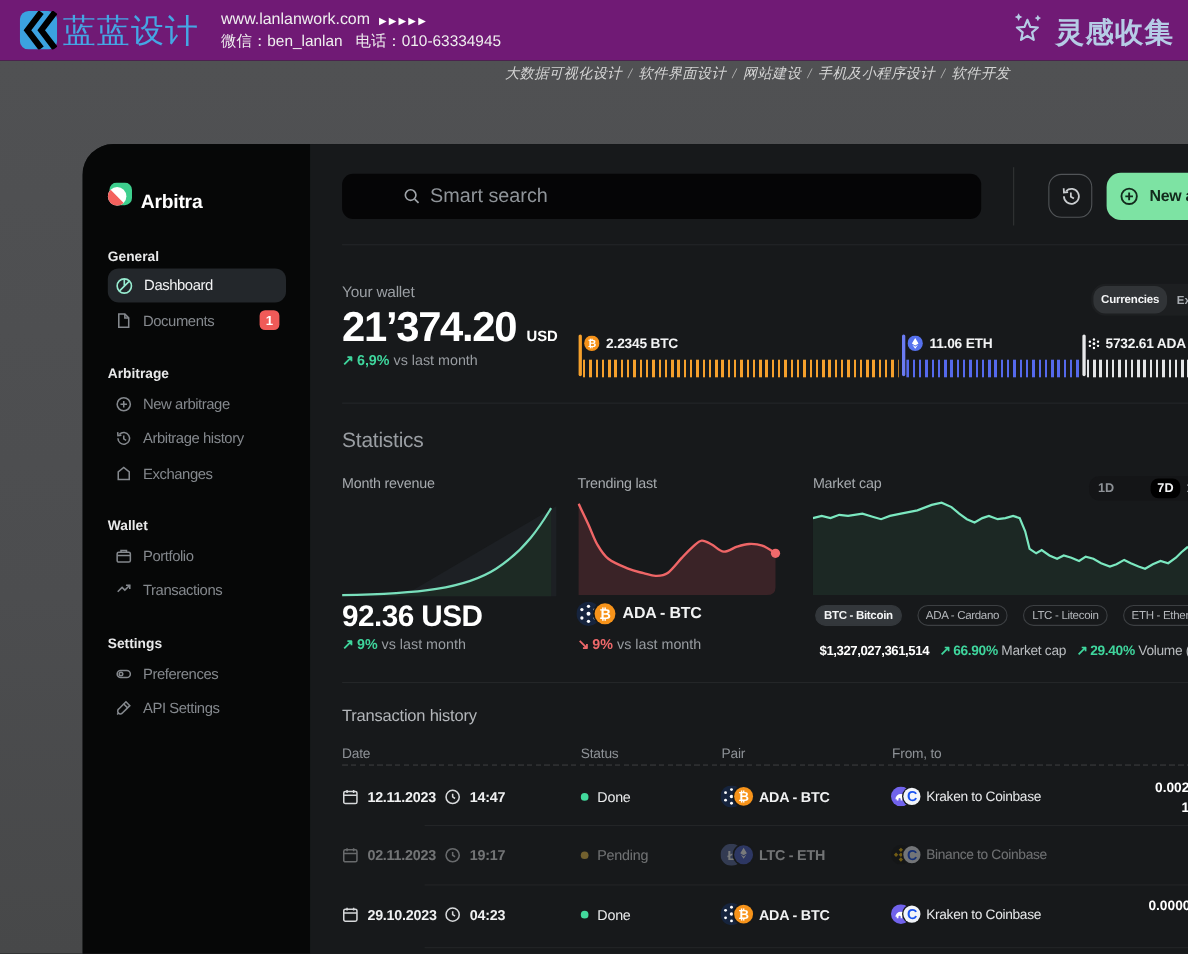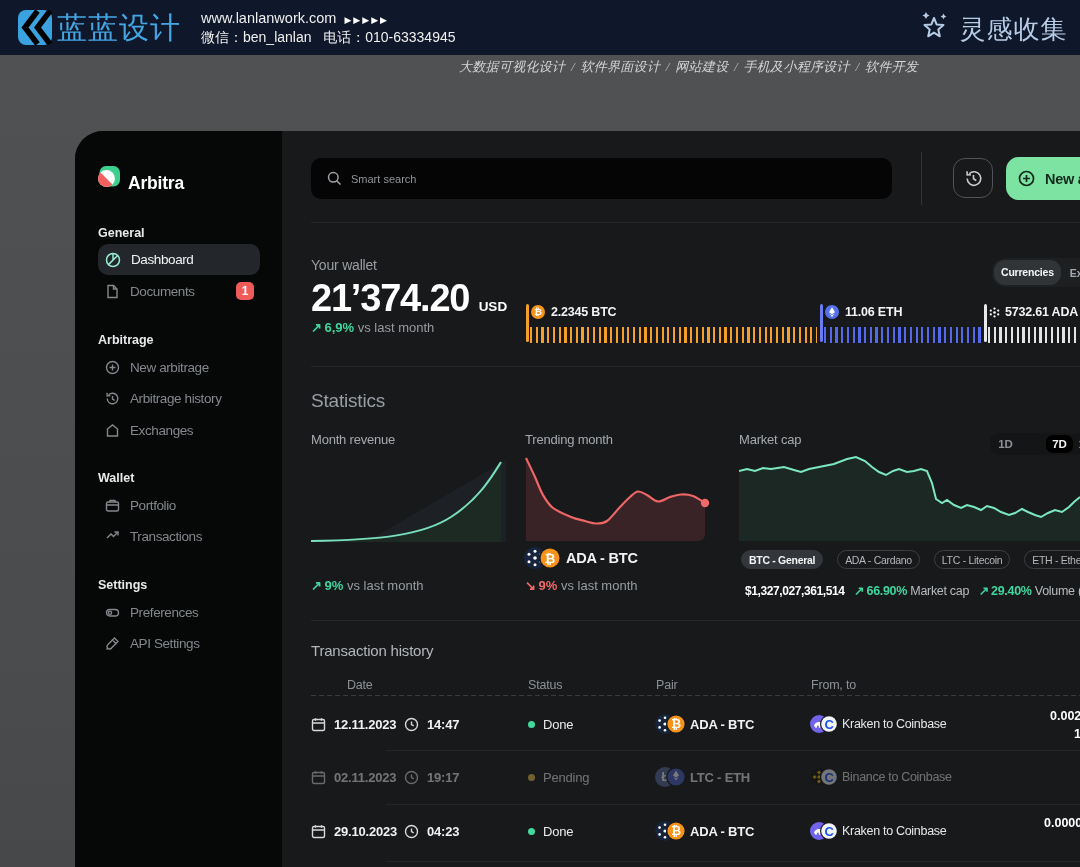--- a/index.html
+++ b/index.html
@@ -1,28 +1,28 @@
 <!DOCTYPE html>
 <html><head>
 <meta charset="utf-8">
 <style>
 * { margin:0; padding:0; box-sizing:border-box; }
 html,body { width:1080px; height:867px; overflow:hidden; }
 body { font-family:"Liberation Sans", sans-serif; background:#000; }
 
 
-.hdr { position:absolute; left:0; top:0; width:1080px; height:55px; background:#0f172a; z-index:50; }
+.hdr { position:absolute; left:0; top:0; width:1080px; height:55px; background:#701a75; z-index:50; }
 .hlogo { position:absolute; left:18px; top:10px; }
 .hname { position:absolute; left:57px; top:8px; font-size:30px; color:#45a6e4; letter-spacing:1px; }
 .hurl { position:absolute; left:201px; top:10px; font-size:14.5px; color:#efefef; }
 .harr { font-size:9px; letter-spacing:2px; color:#fff; }
 .hwx { position:absolute; left:201px; top:29px; font-size:14px; color:#efefef; }
 .hmid { position:absolute; left:459px; top:22px; font-size:13px; color:#d4d4d4; font-family:"Liberation Serif", serif; font-style:italic; letter-spacing:0.3px;margin-top:36px; }
 .hmid .sl { color:#bbb; padding:0 2px; }
-.hcol { position:absolute; left:916px; top:10px; color:#b6cce6; font-family:"Liberation Serif", serif; font-size:26px; font-weight:normal; letter-spacing:1px; white-space:nowrap; }
+.hcol { position:absolute; left:916px; top:10px; color:#b6cce6; font-family:"Liberation Serif", serif; font-size:26px; font-weight:bold; letter-spacing:1px; white-space:nowrap; }
 
 
 .stage { position:absolute; left:0; top:55px; width:1080px; height:812px;
   background:linear-gradient(180deg, #505153 0%, #4c4d4f 60%, #474849 100%); }
 
 
 .card { position:absolute; left:75px; top:76px; width:1005px; height:736px;
   border-radius:28px 0 0 0; overflow:hidden; background:#17191b; }
 .side { position:absolute; left:0; top:0; width:207px; height:736px; background:#060707; }
 .main { position:absolute; left:207px; top:0; width:798px; height:736px; background:#17191b; }
@@ -32,21 +32,21 @@
 .sname { position:absolute; left:53px; top:42px; font-size:17.5px; font-weight:bold; color:#fff; letter-spacing:-0.2px; }
 .slabel { position:absolute; left:23px; font-size:12.5px; font-weight:bold; color:#e8e9ea; }
 .sitem { position:absolute; left:23px; height:30px; display:flex; align-items:center; color:#84888d; font-size:13.5px; letter-spacing:-0.4px; }
 .sitem svg { margin:0 10px 0 7px; flex:0 0 auto; }
 .sactive { left:23px; width:162px; background:#23272b; border-radius:10px; color:#f2f3f4; }
 .badge { position:absolute; left:161px; width:18px; height:18px; background:#f05a58; border-radius:5px;
   color:#fff; font-size:12px; font-weight:bold; text-align:center; line-height:18px; }
 
 
 .search { position:absolute; left:29px; top:27px; width:581px; height:41px; background:#050506; border-radius:10px;
-  display:flex; align-items:center; color:#8f9499; font-size:11px; }
+  display:flex; align-items:center; color:#8f9499; font-size:18px;padding-left:40px; }
 .vdiv { position:absolute; left:639px; top:21px; width:1px; height:53px; background:#313335; }
 .histbtn { position:absolute; left:671px; top:27px; width:40px; height:40px; border:1.5px solid #515457; border-radius:12px;
   display:flex; align-items:center; justify-content:center; background:#17191b; }
 .newbtn { position:absolute; left:724px; top:26px; width:160px; height:43px; background:#7de3a3; border-radius:13px;
   display:flex; align-items:center; color:#132a1c; font-size:14.5px; font-weight:bold; white-space:nowrap; letter-spacing:-0.3px; }
 .hr { position:absolute; left:29px; width:769px; height:1px; background:#242628; }
 
 
 .sect { position:absolute; left:29px; color:#9a9ea3; font-size:14px; letter-spacing:-0.2px; }
 .bignum { position:absolute; left:29px; top:146px; color:#fff; font-size:38px; font-weight:bold; letter-spacing:-1.2px; }
@@ -249,21 +249,21 @@
                 <circle cx="5.5" cy="5.5" r="1.3"></circle>
               </g>
             </svg>5732.61 ADA</div>
         <div class="ticks" style="left:4px; width:224px; background:repeating-linear-gradient(90deg,#e3e4e6 0 2.2px,transparent 2.2px 5.72px);"></div>
       </div>
 
       <div class="hr" style="top:235px;"></div>
 
       <div class="sect" style="top:259px; font-size:19px;">Statistics</div>
       <div class="stitle" style="top:301px;">Month revenue</div>
-      <div class="stitle" style="left:243px; top:301px;">Trending month</div>
+      <div class="stitle" style="left:243px; top:301px;">Trending last</div>
       <div class="stitle" style="left:457px; top:301px;">Market cap</div>
       <div class="segbtns">
           <div class="segb">1D</div>
           <div class="segb on">7D</div>
           <div class="segb">1M</div>
         </div>
 
       <svg style="position:absolute; left:29px; top:324px;" width="195" height="93" viewBox="0 0 195 93">
         <polygon points="55,87 195,5 195,87" fill="#1d2024"></polygon>
         <path d="M0,86 C 70,85 112,80 140,62 C 168,44 182,20 190,7 L190,87 L0,87 Z" fill="#1d2a24"></path>
@@ -272,20 +272,21 @@
       <svg style="position:absolute; left:243px; top:324px;" width="188" height="93" viewBox="0 0 188 93">
         <path d="M1,3 C 2.5,6.2 7.2,15.8 10,22 C 12.8,28.2 15.0,34.8 18,40 C 21.0,45.2 23.3,49.3 28,53 C 32.7,56.7 40.7,59.8 46,62 C 51.3,64.2 55.8,64.9 60,66 C 64.2,67.1 67.3,68.5 71,68.5 C 74.7,68.5 78.0,68.8 82,66 C 86.0,63.2 91.2,56.0 95,52 C 98.8,48.0 102.0,44.6 105,42 C 108.0,39.4 110.2,36.8 113,36.5 C 115.8,36.2 118.7,38.3 122,40 C 125.3,41.7 129.2,46.2 133,46.5 C 136.8,46.8 141.2,43.2 145,42 C 148.8,40.8 152.2,39.7 156,39.5 C 159.8,39.3 164.0,39.6 168,41 C 172.0,42.4 178.0,46.8 180,48 L180,79 Q180,86 172,86 L1,86 Z" fill="#3a2327"></path>
         <path d="M1,3 C 2.5,6.2 7.2,15.8 10,22 C 12.8,28.2 15.0,34.8 18,40 C 21.0,45.2 23.3,49.3 28,53 C 32.7,56.7 40.7,59.8 46,62 C 51.3,64.2 55.8,64.9 60,66 C 64.2,67.1 67.3,68.5 71,68.5 C 74.7,68.5 78.0,68.8 82,66 C 86.0,63.2 91.2,56.0 95,52 C 98.8,48.0 102.0,44.6 105,42 C 108.0,39.4 110.2,36.8 113,36.5 C 115.8,36.2 118.7,38.3 122,40 C 125.3,41.7 129.2,46.2 133,46.5 C 136.8,46.8 141.2,43.2 145,42 C 148.8,40.8 152.2,39.7 156,39.5 C 159.8,39.3 164.0,39.6 168,41 C 172.0,42.4 178.0,46.8 180,48" fill="none" stroke="#ef6667" stroke-width="2.2"></path>
         <circle cx="180" cy="48" r="4.2" fill="#f0696b"></circle>
       </svg>
       <svg style="position:absolute; left:457px; top:324px;" width="341" height="86" viewBox="0 0 341 86">
         <path d="M0,16 L8,14 L16,16 L24,13 L32,14 L45,12 L55,15 L62,17 L70,14 L80,12 L95,9 L108,4 L117,2 L126,6 L133,12 L140,17 L147,20 L154,16 L160,14 L168,17 L175,16 L182,14 L188,16 L193,28 L197,44 L203,48 L208,45 L215,50 L222,53 L228,50 L235,52 L242,55 L248,51 L255,53 L262,57 L270,60 L276,58 L283,54 L289,57 L296,60 L302,62 L309,58 L316,55 L323,57 L330,52 L335,47 L341,42 L341,86 L0,86 Z" fill="#1c2824"></path>
         <path d="M0,16 L8,14 L16,16 L24,13 L32,14 L45,12 L55,15 L62,17 L70,14 L80,12 L95,9 L108,4 L117,2 L126,6 L133,12 L140,17 L147,20 L154,16 L160,14 L168,17 L175,16 L182,14 L188,16 L193,28 L197,44 L203,48 L208,45 L215,50 L222,53 L228,50 L235,52 L242,55 L248,51 L255,53 L262,57 L270,60 L276,58 L283,54 L289,57 L296,60 L302,62 L309,58 L316,55 L323,57 L330,52 L335,47 L341,42" fill="none" stroke="#7be8c0" stroke-width="2"></path>
       </svg>
 
+      <div class="statnum" style="top:414px;">92.36 USD</div>
       <div class="chg" style="left:29px; top:447px;"><span class="up">↗ 9%</span> vs last month</div>
 
       <div class="cell" style="left:242px; top:416px;">
         <div class="coins" style="width:37px; height:22px;">
           <svg style="position:absolute; left:0; top:0;" width="22" height="22" viewBox="0 0 22 22">
               <circle cx="11" cy="11" r="11" fill="#16243e"></circle>
               <g fill="#fff">
                 <circle cx="11" cy="4.2" r="1.5"></circle>
                 <circle cx="11" cy="17.8" r="1.5"></circle>
                 <circle cx="5" cy="7.2" r="1.5"></circle>
@@ -299,31 +300,31 @@
               <circle cx="11" cy="11" r="11" fill="#17191b"></circle>
               <circle cx="11" cy="11" r="9.5" fill="#f7931a"></circle>
               <text x="11" y="15.5" font-size="13" font-weight="bold" fill="#fff" text-anchor="middle">₿</text>
             </svg>
         </div>
         <span style="color:#f2f3f4; font-size:14.5px; font-weight:bold; letter-spacing:-0.2px;">ADA - BTC</span>
       </div>
       <div class="chg" style="left:243px; top:447px;"><span class="down">↘ 9%</span> vs last month</div>
 
       <div class="tagrow" style="left:459px; top:419px;">
-        <div class="tag on">BTC - General</div>
+        <div class="tag on">BTC - Bitcoin</div>
         <div class="tag">ADA - Cardano</div>
         <div class="tag">LTC - Litecoin</div>
         <div class="tag">ETH - Ethereum</div>
       </div>
       <div class="capstats"><b style="color:#fff; font-size:12px; letter-spacing:-0.4px;">$1,327,027,361,514</b>&nbsp;&nbsp; <span class="up">↗ 66.90%</span> <span style="color:#b9bcbf;">Market cap</span>&nbsp;&nbsp; <span class="up">↗ 29.40%</span> <span style="color:#b9bcbf;">Volume (24h)</span></div>
 
       <div class="hr" style="top:489px;"></div>
 
       <div class="sect" style="top:511px; font-size:15px; color:#b3b6ba;">Transaction history</div>
-      <div class="th" style="left:29px; top:547px;margin-left:36px;">Date</div>
+      <div class="th" style="left:29px; top:547px;">Date</div>
       <div class="th" style="left:246px; top:547px;">Status</div>
       <div class="th" style="left:374px; top:547px;">Pair</div>
       <div class="th" style="left:529px; top:547px;">From, to</div>
       <div class="dash"></div>
 
       <div class="cell dcell" style="left:29px; top:582px; height:22px;">
         <svg width="15" height="15" viewBox="0 0 15 15" fill="none" stroke="#d7d9db" stroke-width="1.4">
             <rect x="1.5" y="2.5" width="12" height="11" rx="1.5"></rect>
             <path d="M1.5 6 h12 M4.5 1.2 v2.6 M10.5 1.2 v2.6"></path>
           </svg>

